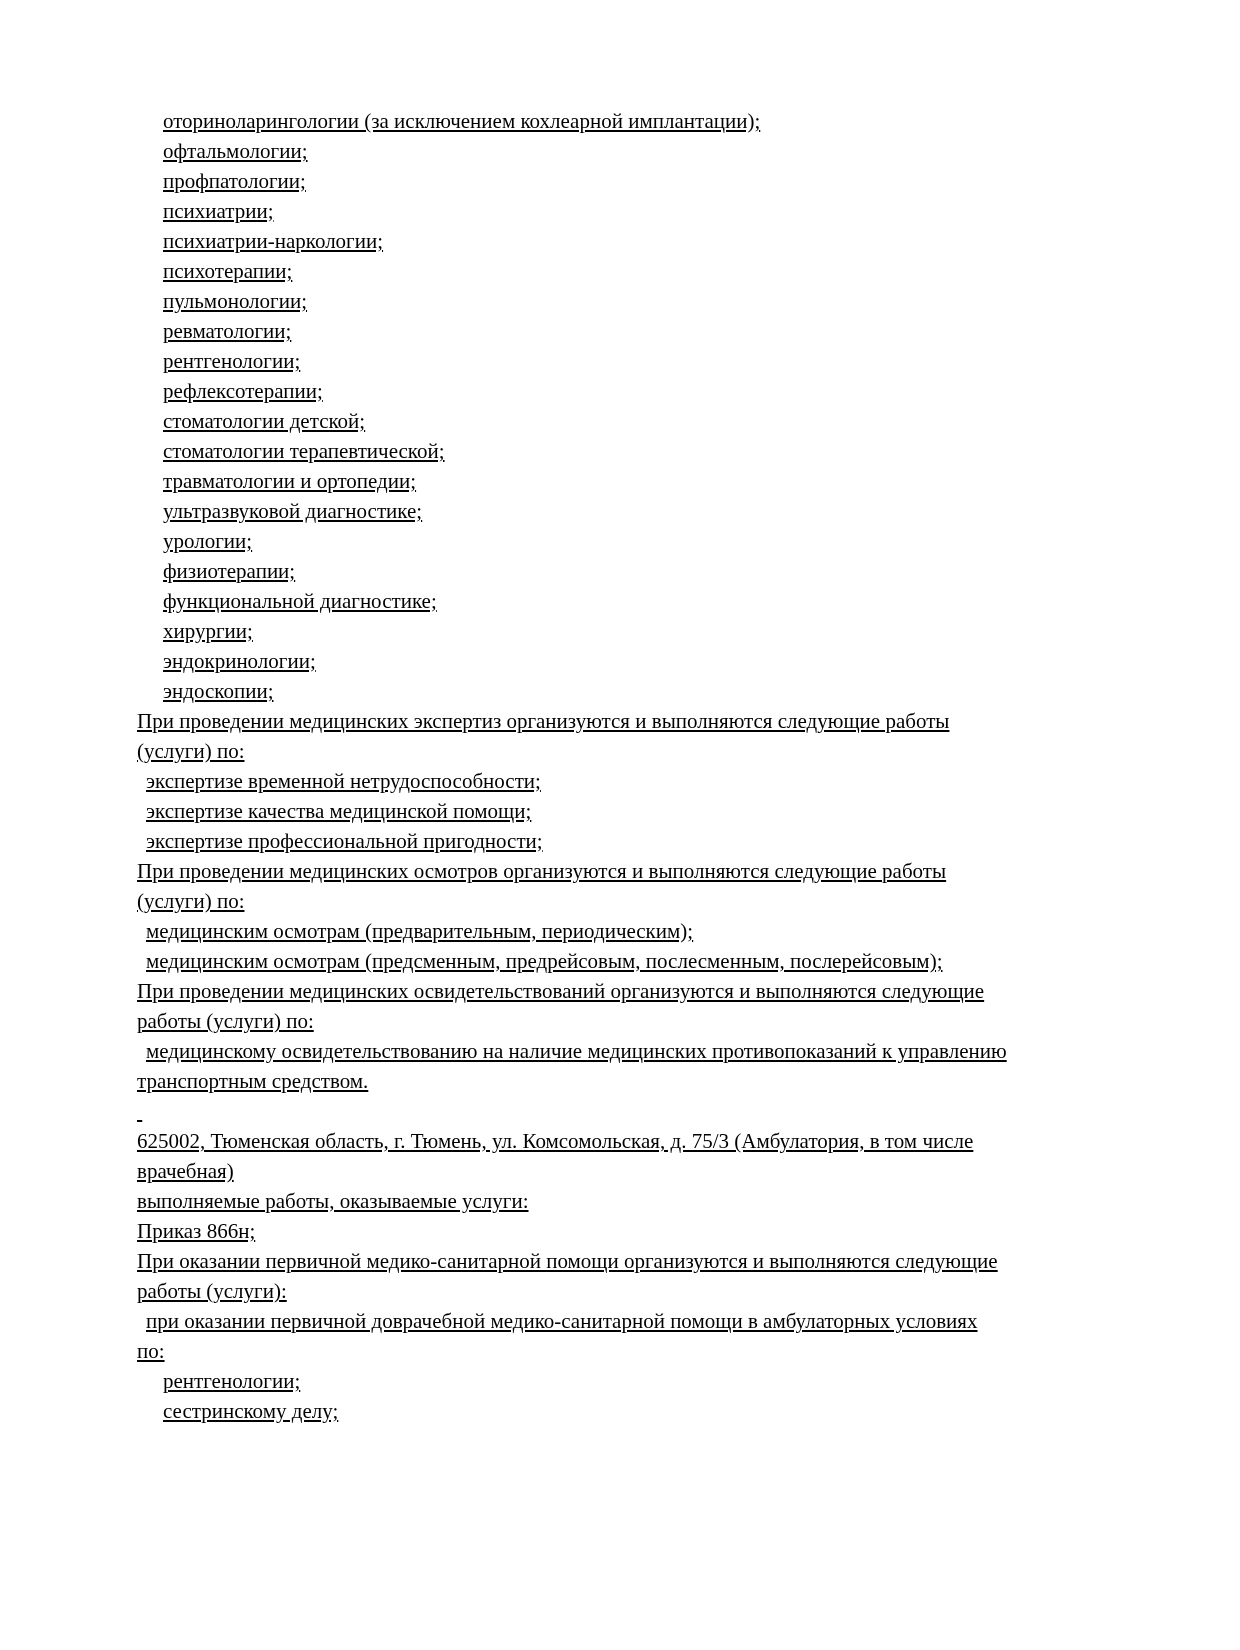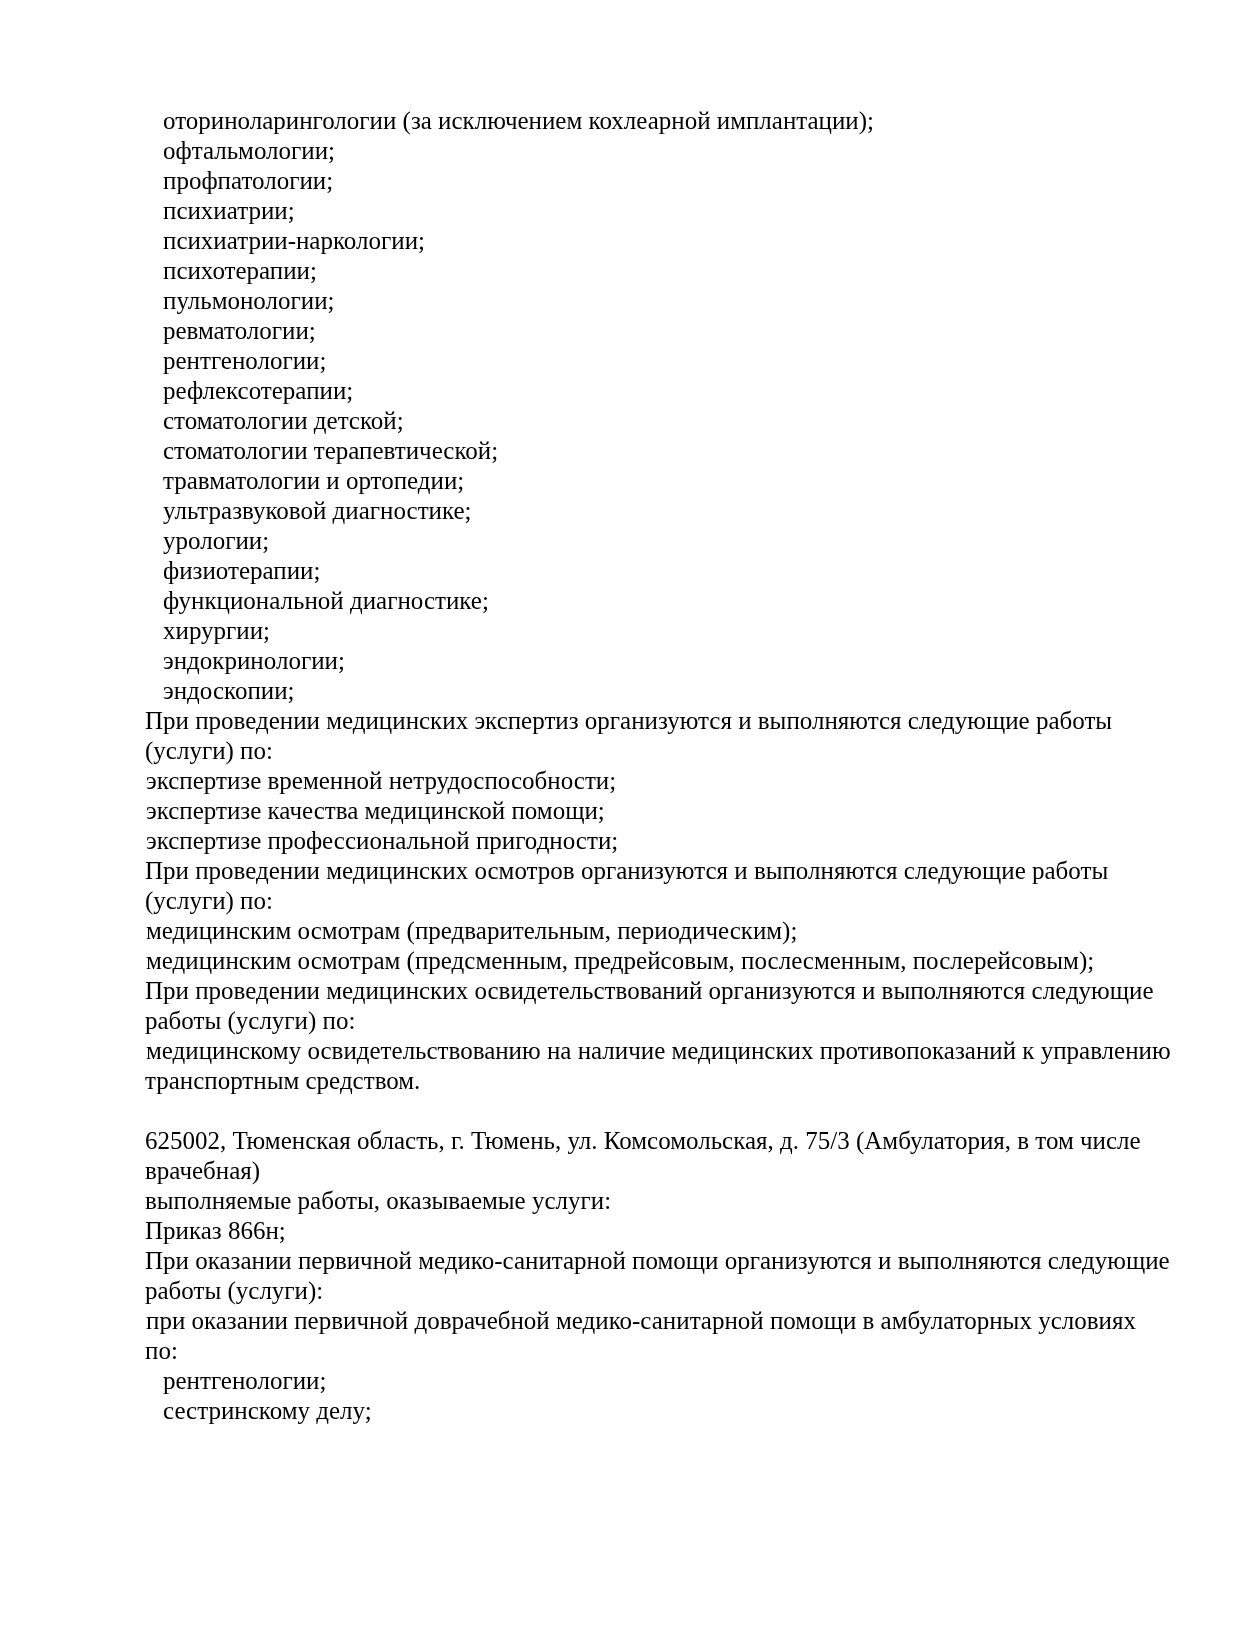--- a/index.html
+++ b/index.html
@@ -20,29 +20,30 @@
     width: 1240px;
     height: 1650px;
     background: #ffffff;
     overflow: hidden;
   }
   .doc {
     position: absolute;
     left: 137px;
     top: 106px;
     font-family: "Liberation Serif", "DejaVu Serif", serif;
-    font-size: 25px;
+    font-size: 21px;
     line-height: 30px;
     color: #000000;
     white-space: pre;
+    text-decoration: underline;
   }
   .line {
     height: 30px;
   }
-  .ind0 { padding-left: 0; margin-left: 8px; }
+  .ind0 { padding-left: 0; }
   .ind1 { padding-left: 9px; }
   .ind2 { padding-left: 26px; }
 </style>
 </head>
 <body>
 
 <div class="page">
   <div class="doc"><div class="line ind2">оториноларингологии (за исключением кохлеарной имплантации);</div><div class="line ind2">офтальмологии;</div><div class="line ind2">профпатологии;</div><div class="line ind2">психиатрии;</div><div class="line ind2">психиатрии-наркологии;</div><div class="line ind2">психотерапии;</div><div class="line ind2">пульмонологии;</div><div class="line ind2">ревматологии;</div><div class="line ind2">рентгенологии;</div><div class="line ind2">рефлексотерапии;</div><div class="line ind2">стоматологии детской;</div><div class="line ind2">стоматологии терапевтической;</div><div class="line ind2">травматологии и ортопедии;</div><div class="line ind2">ультразвуковой диагностике;</div><div class="line ind2">урологии;</div><div class="line ind2">физиотерапии;</div><div class="line ind2">функциональной диагностике;</div><div class="line ind2">хирургии;</div><div class="line ind2">эндокринологии;</div><div class="line ind2">эндоскопии;</div><div class="line ind0">При проведении медицинских экспертиз организуются и выполняются следующие работы</div><div class="line ind0">(услуги) по:</div><div class="line ind1">экспертизе временной нетрудоспособности;</div><div class="line ind1">экспертизе качества медицинской помощи;</div><div class="line ind1">экспертизе профессиональной пригодности;</div><div class="line ind0">При проведении медицинских осмотров организуются и выполняются следующие работы</div><div class="line ind0">(услуги) по:</div><div class="line ind1">медицинским осмотрам (предварительным, периодическим);</div><div class="line ind1">медицинским осмотрам (предсменным, предрейсовым, послесменным, послерейсовым);</div><div class="line ind0">При проведении медицинских освидетельствований организуются и выполняются следующие</div><div class="line ind0">работы (услуги) по:</div><div class="line ind1">медицинскому освидетельствованию на наличие медицинских противопоказаний к управлению</div><div class="line ind0">транспортным средством.</div><div class="line ind0">&nbsp;</div><div class="line ind0">625002, Тюменская область, г. Тюмень, ул. Комсомольская, д. 75/3 (Амбулатория, в том числе</div><div class="line ind0">врачебная)</div><div class="line ind0">выполняемые работы, оказываемые услуги:</div><div class="line ind0">Приказ 866н;</div><div class="line ind0">При оказании первичной медико-санитарной помощи организуются и выполняются следующие</div><div class="line ind0">работы (услуги):</div><div class="line ind1">при оказании первичной доврачебной медико-санитарной помощи в амбулаторных условиях</div><div class="line ind0">по:</div><div class="line ind2">рентгенологии;</div><div class="line ind2">сестринскому делу;</div></div>
 </div>
 

